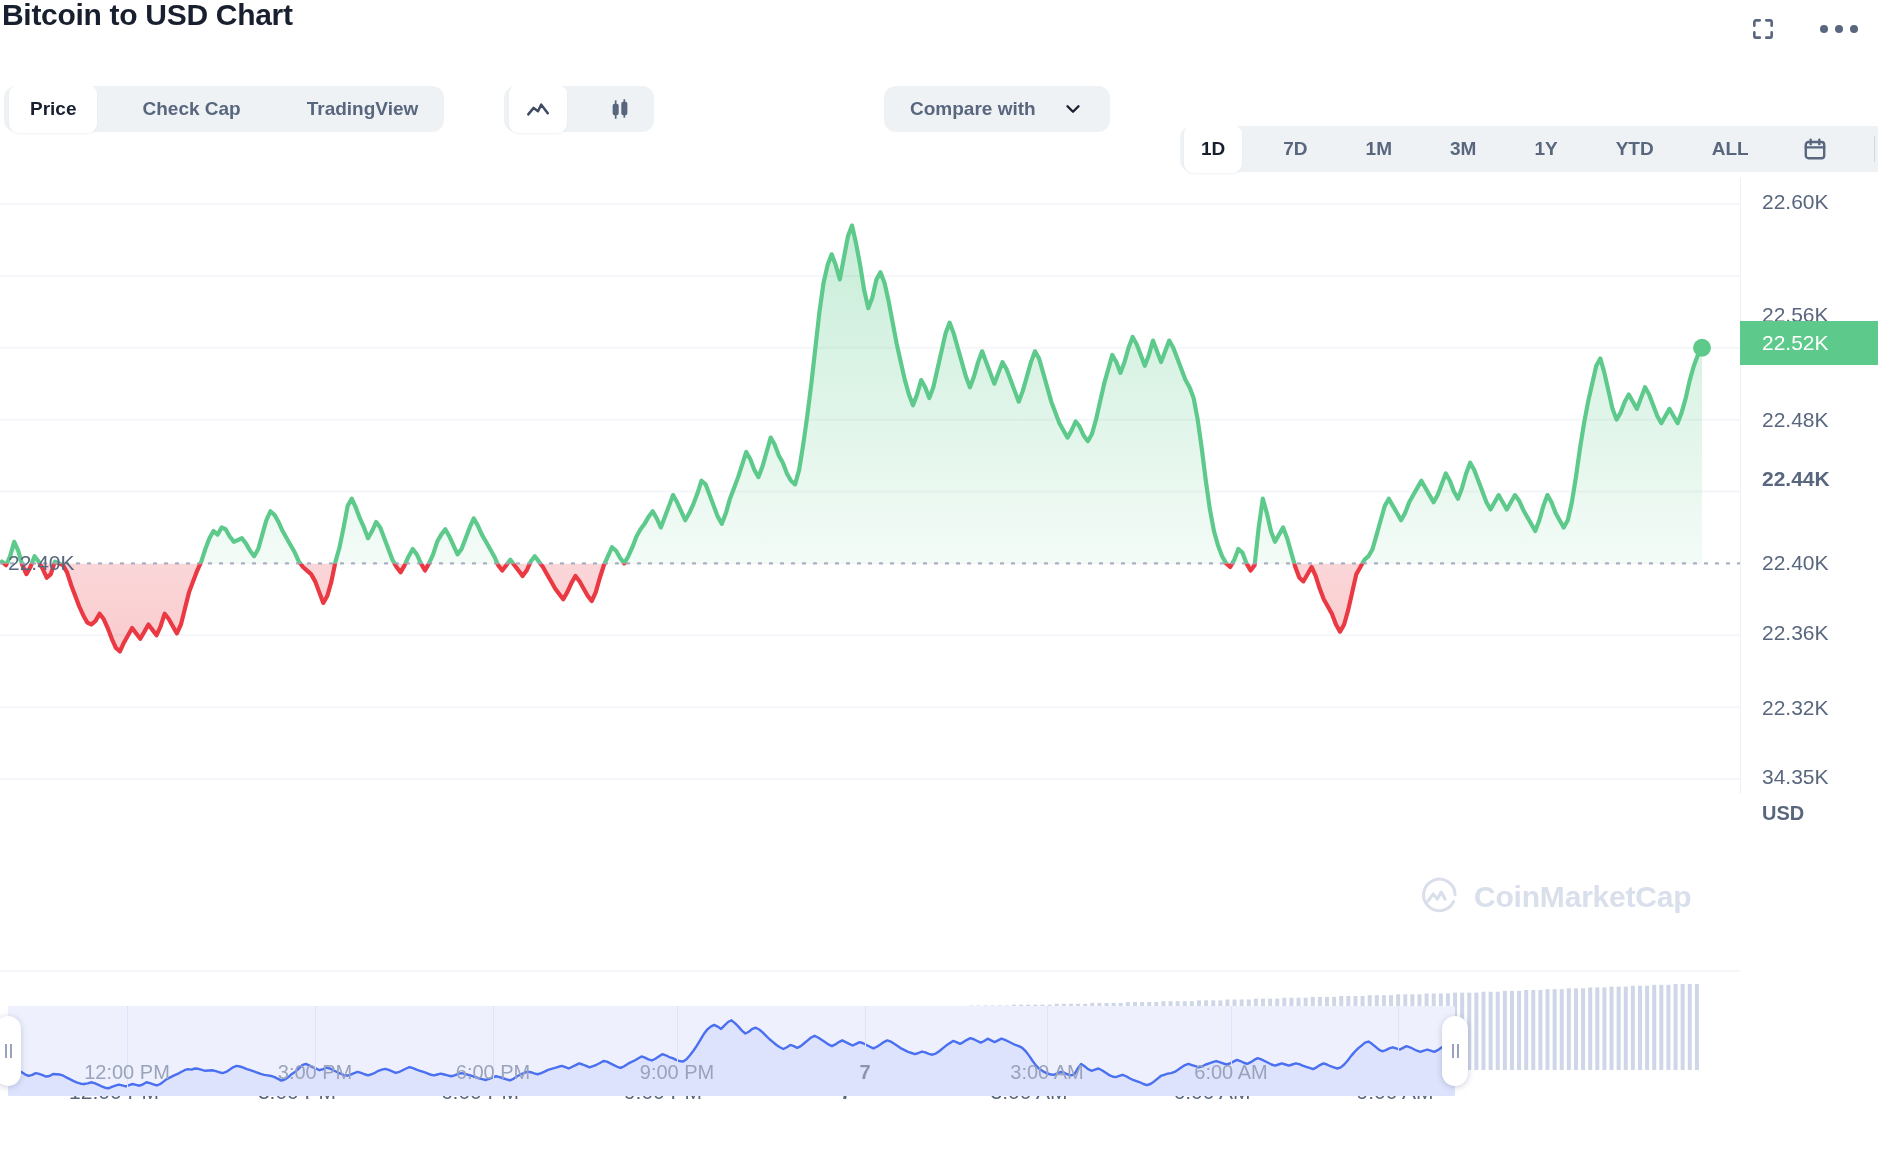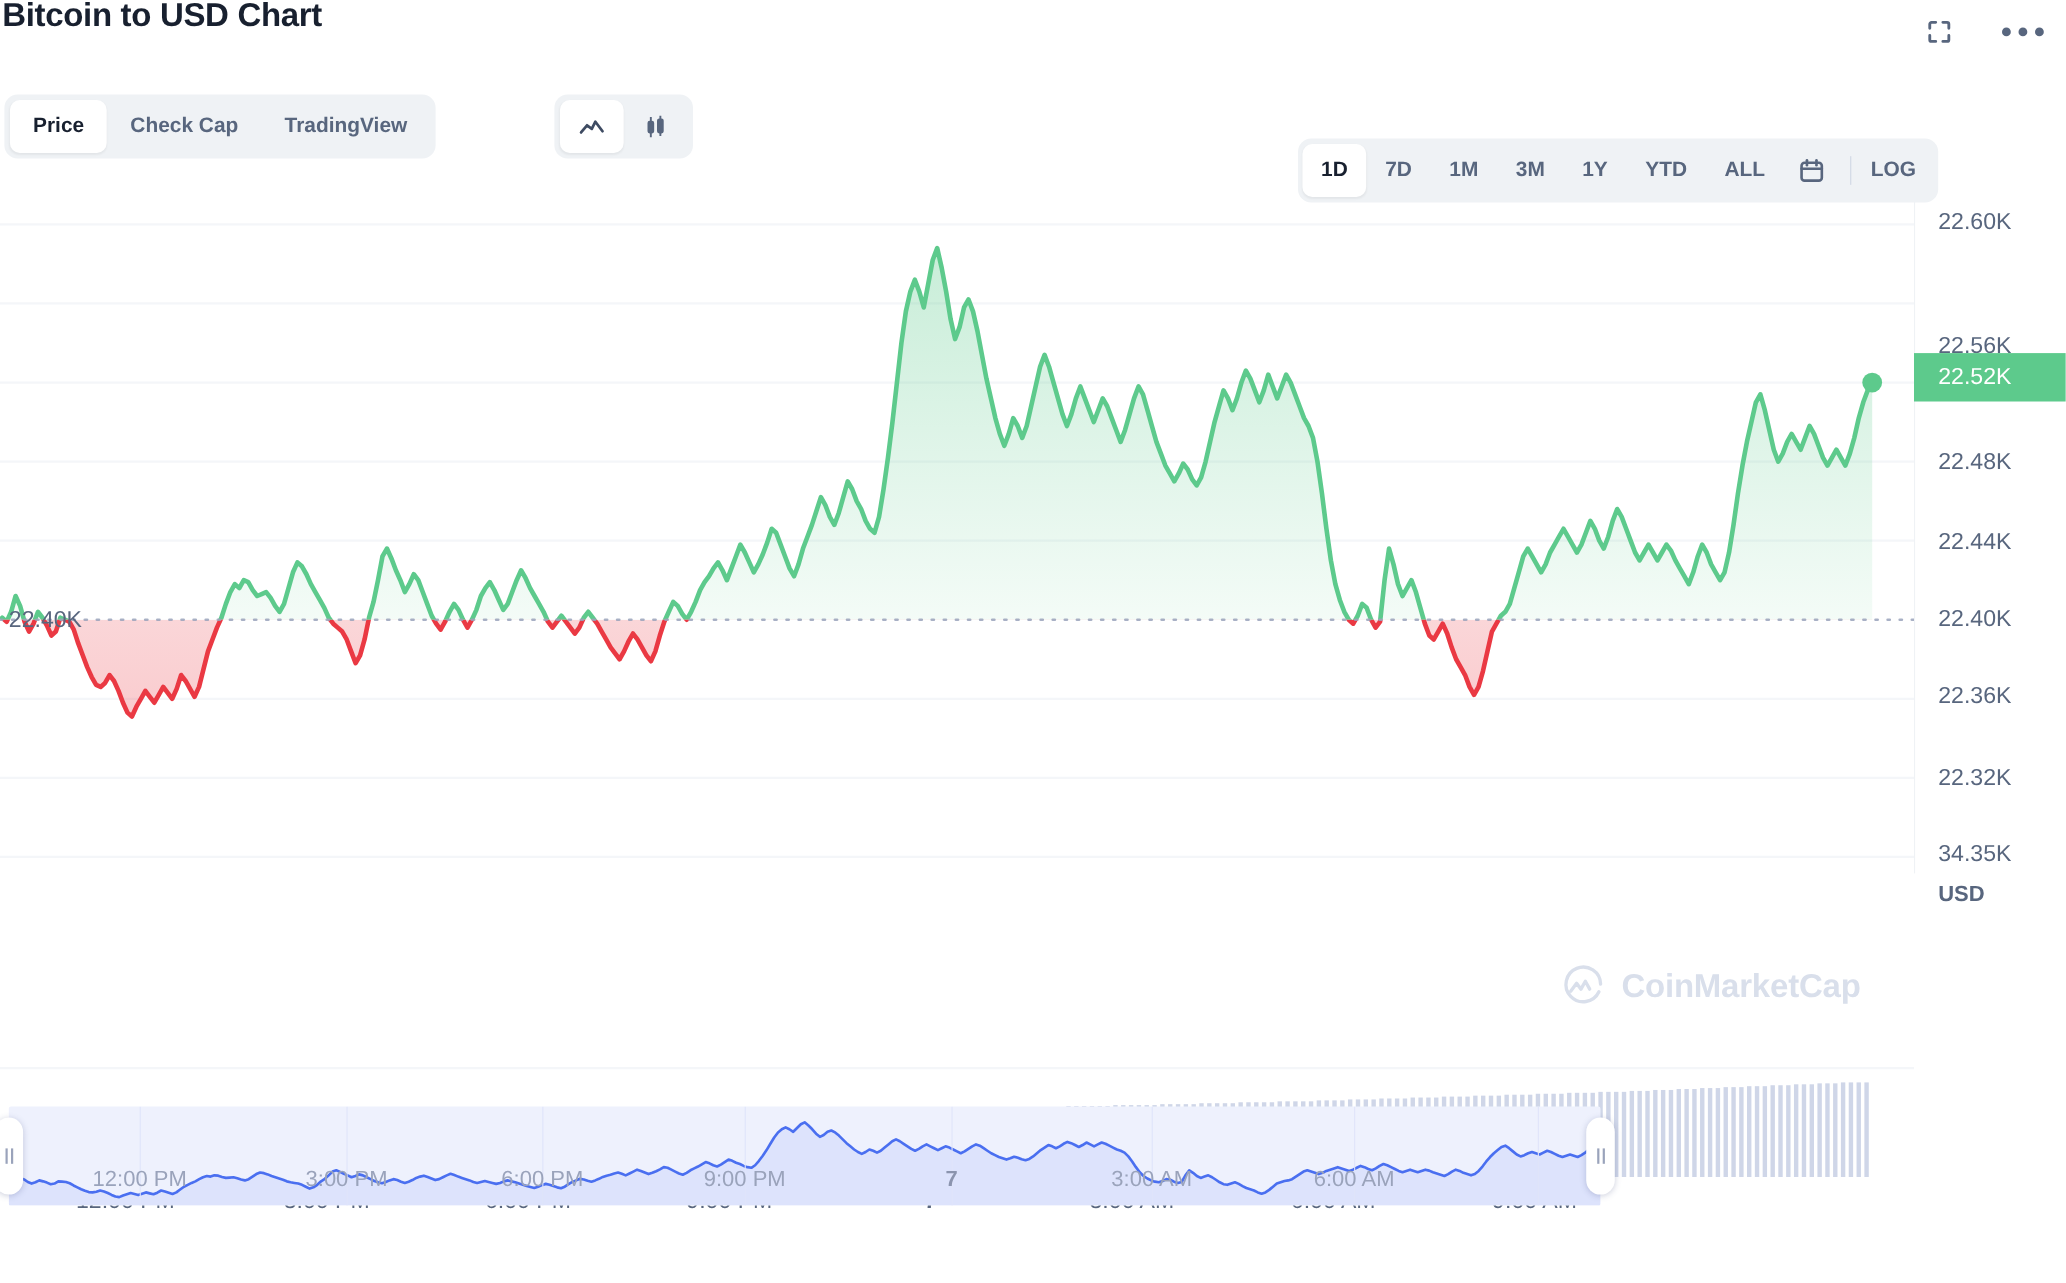--- a/index.html
+++ b/index.html
@@ -30,21 +30,21 @@
   }
   .dots { display:flex; gap:7px; align-items:center; }
   .dots i { width: 8px; height: 8px; border-radius: 50%; background:#58667e; display:block; }
 
   
   .toolbar {
     position: absolute; left: 0; top: 86px; width: 1878px; height: 62px;
   }
   .seg {
     position: absolute; display: flex; align-items: center;
-    background: #eff2f5; border-radius: 12px; height: 58px; padding: 5px;
+    background: #eff2f5; border-radius: 12px; height: 46px; padding: 5px; gap: 24px;
   }
   .seg-tabs { left: 4px; top: 0; }
   .seg-item {
     height: 48px; padding: 0 21px; display:flex; align-items:center; justify-content:center;
     font-size: 19px; font-weight: 600; color: #58667e; border-radius: 9px; cursor: pointer;
     white-space: nowrap;
   }
   .seg-item.active { background: #ffffff; color: #18202f; box-shadow: 0 1px 2px rgba(0,0,0,.05); }
 
   .seg-chart-type { left: 504px; top: 0; }
@@ -179,20 +179,30 @@
           <rect x="6" y="8" width="4" height="9" rx="1"></rect>
           <line x1="8" y1="4" x2="8" y2="8"></line>
           <line x1="8" y1="17" x2="8" y2="21"></line>
           <rect x="14" y="6" width="4" height="11" rx="1"></rect>
           <line x1="16" y1="3" x2="16" y2="6"></line>
           <line x1="16" y1="17" x2="16" y2="20"></line>
         </svg>
       </div>
     </div>
 
+    <div class="seg seg-compare">
+      <div class="compare-btn">
+        <span>Compare with</span>
+        <span>
+          <svg width="22" height="22" viewBox="0 0 24 24" fill="none" stroke="#18202f" stroke-width="2.6" stroke-linecap="round" stroke-linejoin="round">
+            <path d="M6 9l6 6 6-6"></path>
+          </svg>
+        </span>
+      </div>
+    </div>
 
     <div class="seg seg-range">
       <div class="seg-item active">1D</div>
       <div class="seg-item">7D</div>
       <div class="seg-item">1M</div>
       <div class="seg-item">3M</div>
       <div class="seg-item">1Y</div>
       <div class="seg-item">YTD</div>
       <div class="seg-item">ALL</div>
       <div class="seg-item" style="padding:0 12px;">
@@ -501,21 +511,21 @@
       <div class="xtick" style="left:1212px;">6:00 AM</div>
       <div class="xtick" style="left:1395px;">9:00 AM</div>
     </div>
 
     <div class="yaxis">
       <div class="yaxis-line"></div>
       <div class="ytick" style="top:22px;">22.60K</div>
       <div class="ytick" style="top:95px;margin-top:40px;">22.56K</div>
       <div class="ybadge" style="top:163px;">22.52K</div>
       <div class="ytick" style="top:240px;">22.48K</div>
-      <div class="ytick" style="top:313px;">22.44K</div>
+      <div class="ytick" style="top:299px;font-weight:bold;">22.44K</div>
       <div class="ytick" style="top:383px;">22.40K</div>
       <div class="ytick" style="top:453px;">22.36K</div>
       <div class="ytick" style="top:528px;">22.32K</div>
       <div class="ytick" style="top:597px;">34.35K</div>
       <div class="usd-label" style="top:622px;">USD</div>
     </div>
 
     <div class="watermark">
       <span>
         <svg width="42" height="42" viewBox="0 0 36 36" fill="none" stroke="#d9dfeb" stroke-width="2.6" stroke-linecap="round" stroke-linejoin="round">

